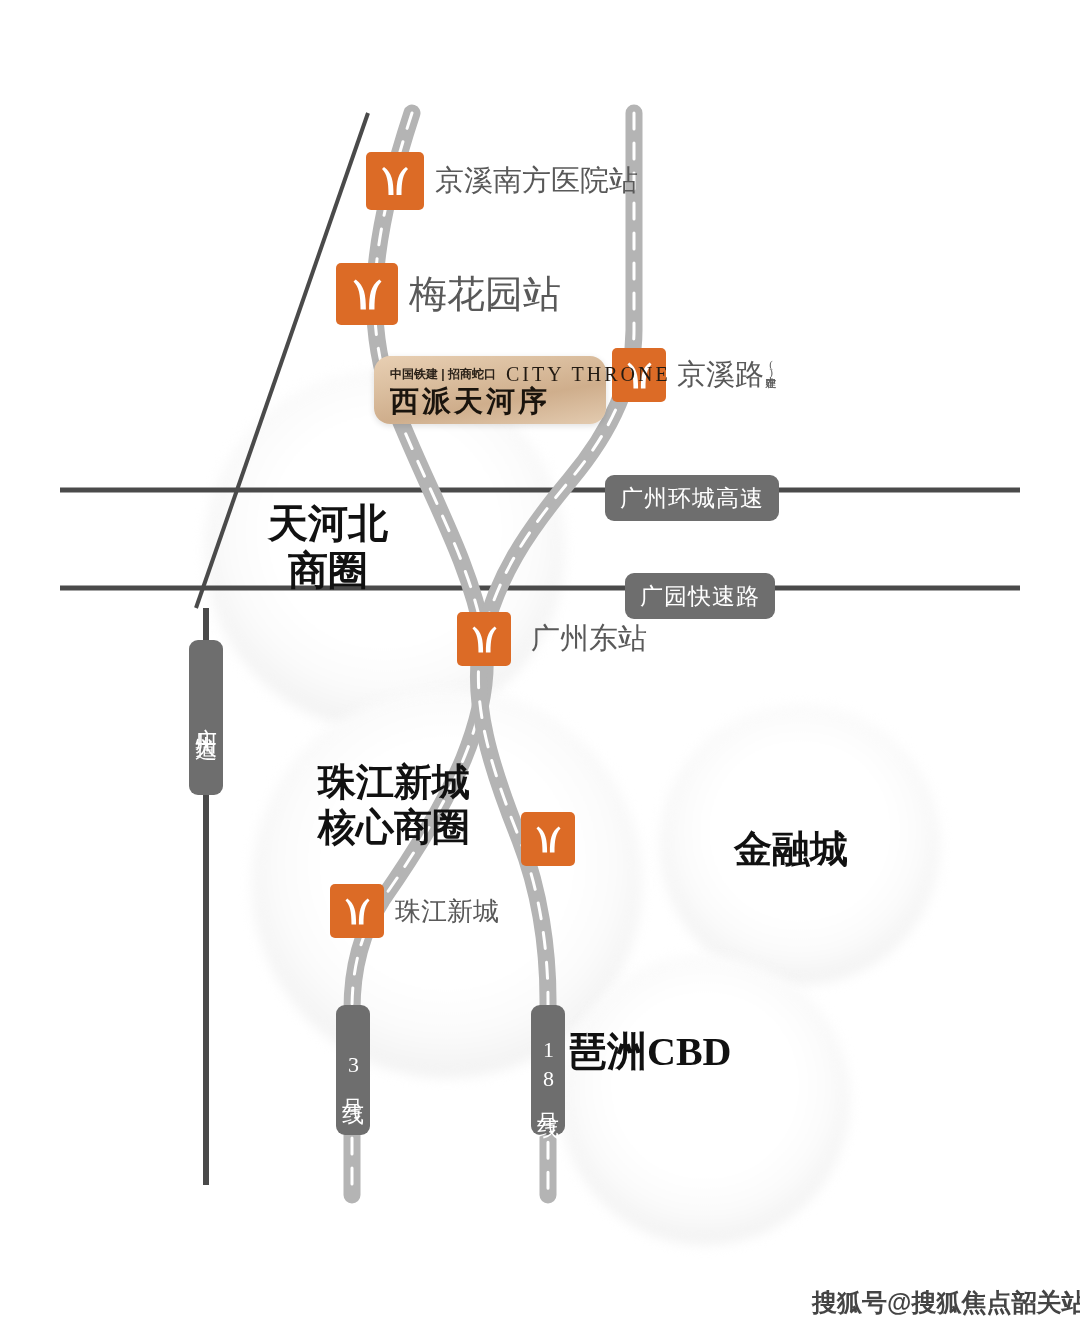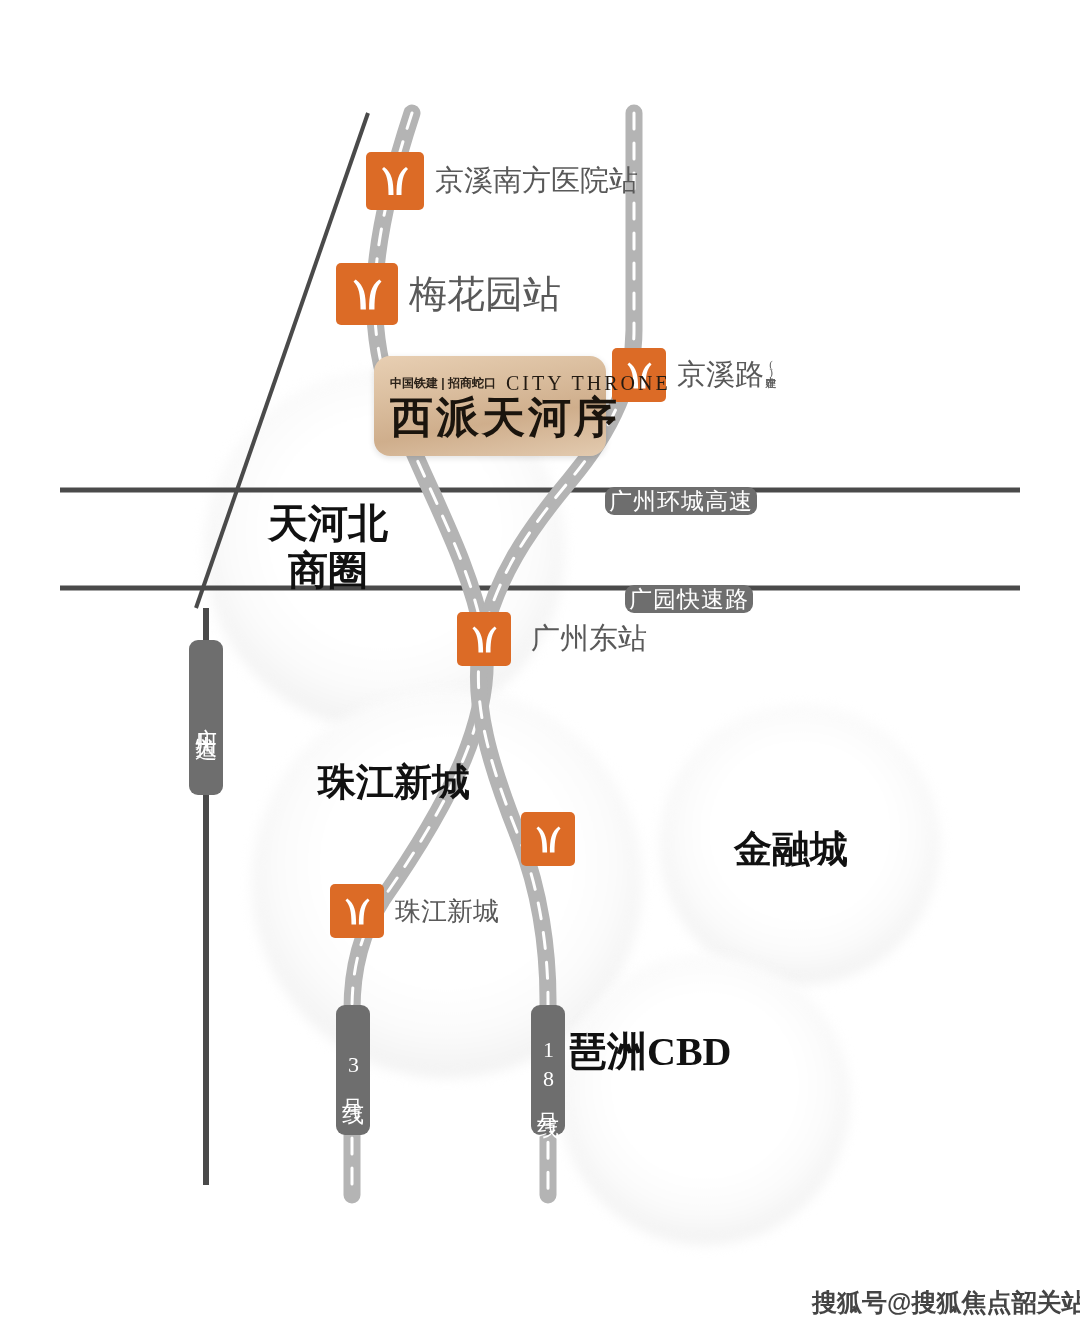--- a/index.html
+++ b/index.html
@@ -36,24 +36,23 @@
     position:absolute;
     background:#6e6e6e;
     color:#ffffff;
     border-radius:9px;
     font-family:"Liberation Serif","DejaVu Serif",serif;
     display:flex;align-items:center;justify-content:center;
     letter-spacing:1px;
     box-shadow:0 0 0 0 rgba(0,0,0,0);
   }
   .road-badge.h{
-    height:28px;
+    height:46px;
     font-size:23px;
-    padding:0 4px;
-    margin-top:12px;
+    padding:0 15px;
   }
   .road-badge.v{
     width:34px;
     font-size:22px;
     writing-mode:vertical-rl;
     text-orientation:upright;
     padding:10px 0;
     letter-spacing:4px;
     border-radius:9px;
   }
@@ -124,21 +123,21 @@
     white-space:nowrap;
   }
   .plaque-en{
     font-size:20px;
     letter-spacing:3px;
     font-family:Liberation Serif, serif;
     color:#221a12;
     white-space:nowrap;
   }
   .plaque-cn{
-    font-size:43px;
+    font-size:29px;
     line-height:1;
     font-weight:bold;
     letter-spacing:3px;
     color:#1a140d;
     font-family:"Liberation Sans","DejaVu Sans",sans-serif;
     white-space:nowrap;
   }
 
   
   .watermark{
@@ -271,35 +270,36 @@
       <svg width="37" height="37" viewBox="0 0 40 40">
         <path d="M9 6 C17 12 18.5 20 18.5 34 L13.5 34 C13.5 20 12 13 7 8 Z" fill="#ffffff"></path>
         <path d="M31 6 C23 12 21.5 20 21.5 34 L26.5 34 C26.5 20 28 13 33 8 Z" fill="#ffffff"></path>
       </svg>
     </span>
     <span class="station-label" style="font-size:26px;">
       <span>珠江新城</span>
     </span>
   </div>
 
-  <div class="plaque" style="left:374px;top:356px;width:232px;height:100px;">
+  <div class="plaque" style="left:374px;top:356px;width:232px;height:68px;">
     <div class="plaque-top">
       <span class="plaque-dev">中国铁建 | 招商蛇口</span>
       <span class="plaque-en">CITY THRONE</span>
     </div>
     <div class="plaque-cn">西派天河序</div>
   </div>
 
   <div class="district" style="left:268px;top:500px;font-size:40px;">
     <div>天河北</div>
     <div>商圈</div>
   </div>
 
   <div class="district" style="left:318px;top:760px;font-size:38px;">
     <div>珠江新城</div>
+    <div>核心商圈</div>
   </div>
 
   <div class="district" style="left:734px;top:827px;font-size:38px;">
     <div>金融城</div>
   </div>
 
   <div class="district" style="left:567px;top:1028px;font-size:40px;">
     <div>琶洲CBD</div>
   </div>
 

